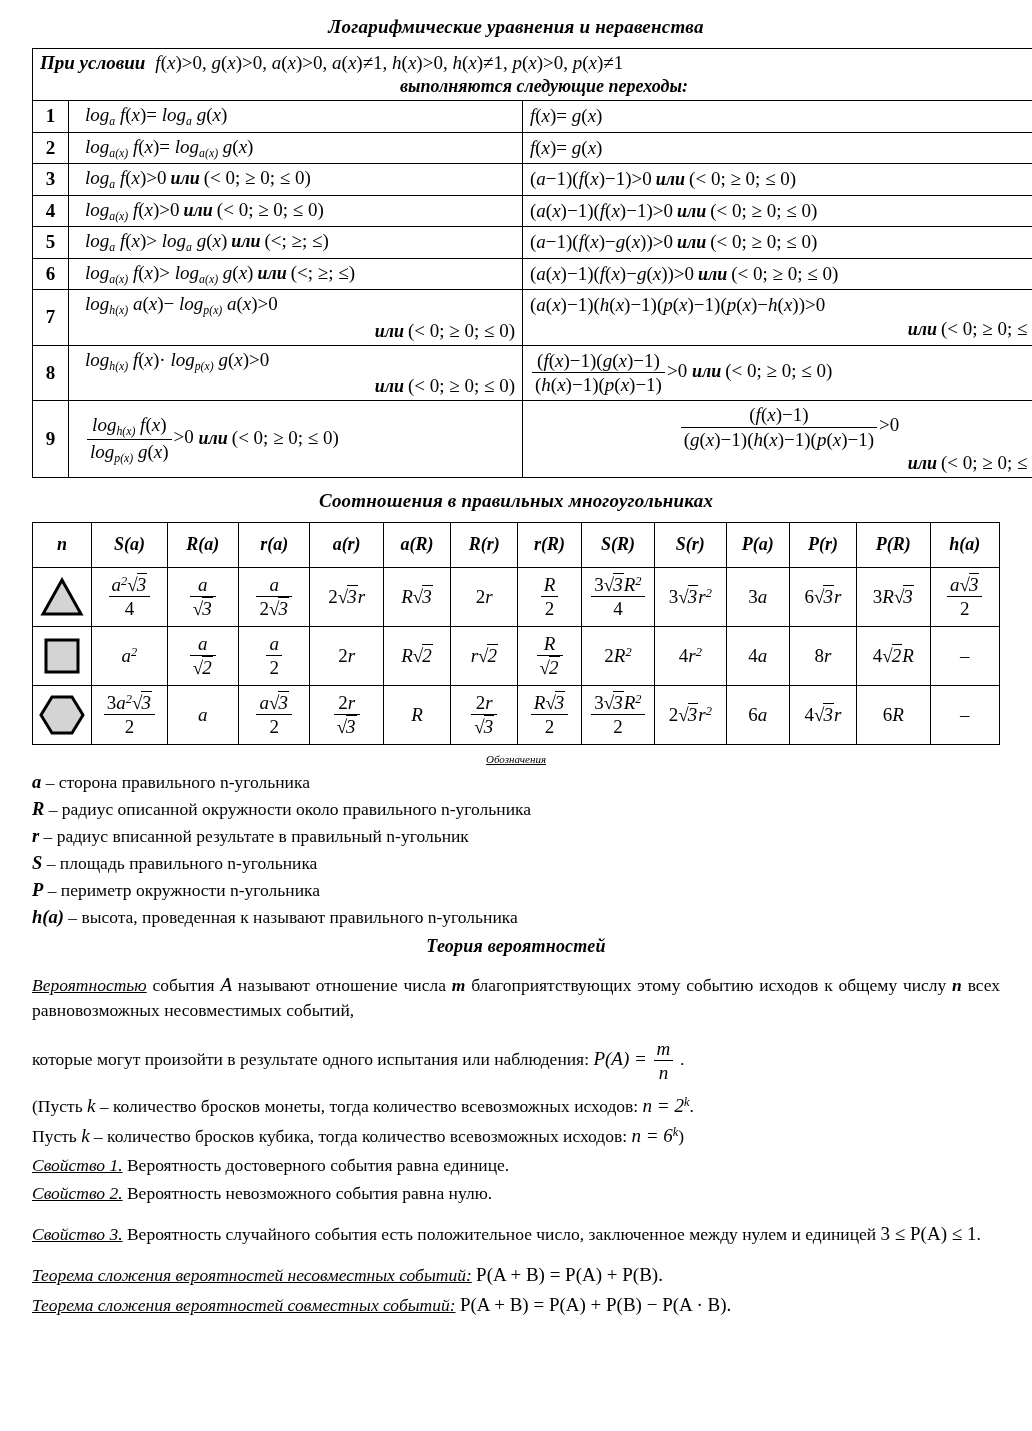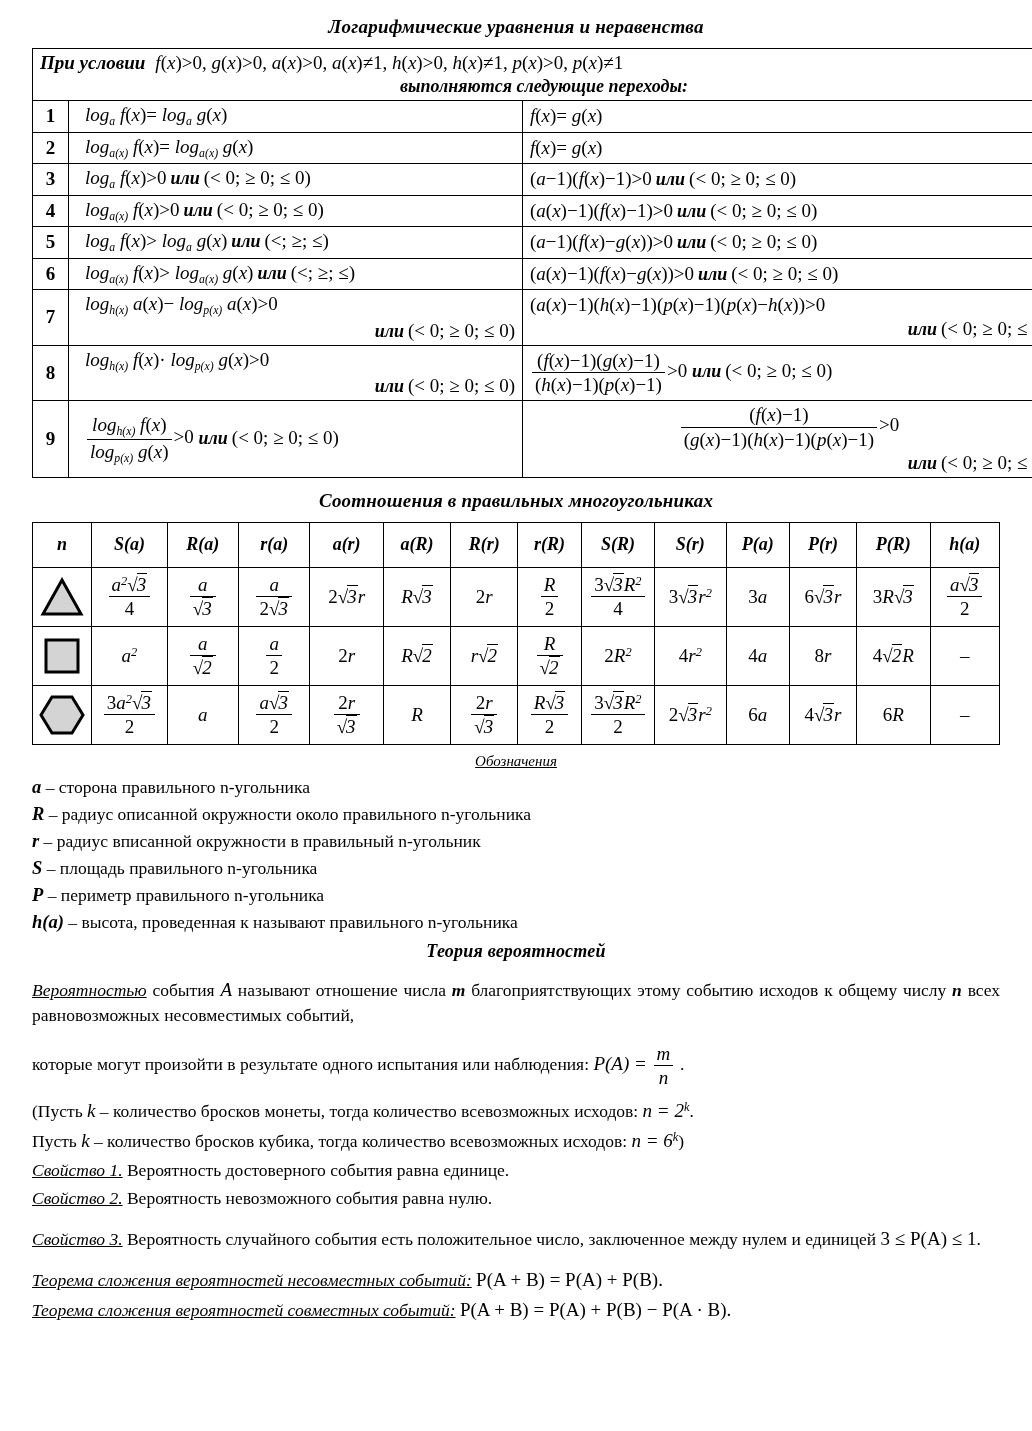--- a/index.html
+++ b/index.html
@@ -27,21 +27,21 @@
     font-size: 19px;
     letter-spacing: .2px;
     margin: 6px 0 10px 0;
   }
   .section-title.tight { margin: 12px 0 10px 0; }
   .section-title.prob  { margin: 6px 0 8px 0; font-size: 18px; }
 
   .sub-title {
     text-align: center;
     font-style: italic;
-    font-size: 15px;
+    font-size: 11px;
     margin: 8px 0 6px 0;
   }
   .sub-title span { text-decoration: underline; }
 
   
   .m { font-family: "Liberation Serif","DejaVu Serif",serif; font-style: italic; font-size: 19px; white-space: nowrap; }
   .m .up { font-style: normal; }
   .ili { font-style: italic; font-weight: bold; font-size: 18px; font-family: "Liberation Serif",serif; }
   sub.sb { font-style: italic; font-size: .62em; vertical-align: -.3em; }
   sup.sp { font-style: italic; font-size: .65em; vertical-align: .5em; }
@@ -439,29 +439,29 @@
     <div class="note-line">
       <span class="note-sym">a</span>
       <span>– сторона правильного n-угольника</span>
     </div>
     <div class="note-line">
       <span class="note-sym">R</span>
       <span>– радиус описанной окружности около правильного n-угольника</span>
     </div>
     <div class="note-line">
       <span class="note-sym">r</span>
-      <span>– радиус вписанной окружности в правильный n-угольник</span>
+      <span>– радиус вписанной результате в правильный n-угольник</span>
     </div>
     <div class="note-line">
       <span class="note-sym">S</span>
       <span>– площадь правильного n-угольника</span>
     </div>
     <div class="note-line">
       <span class="note-sym">P</span>
-      <span>– периметр правильного n-угольника</span>
+      <span>– периметр окружности n-угольника</span>
     </div>
     <div class="note-line">
       <span class="note-sym">h(a)</span>
       <span>– высота, проведенная к называют правильного n-угольника</span>
     </div>
   </div>
 
   <div class="section-title prob">Теория вероятностей</div>
 
   <div class="p-just">

